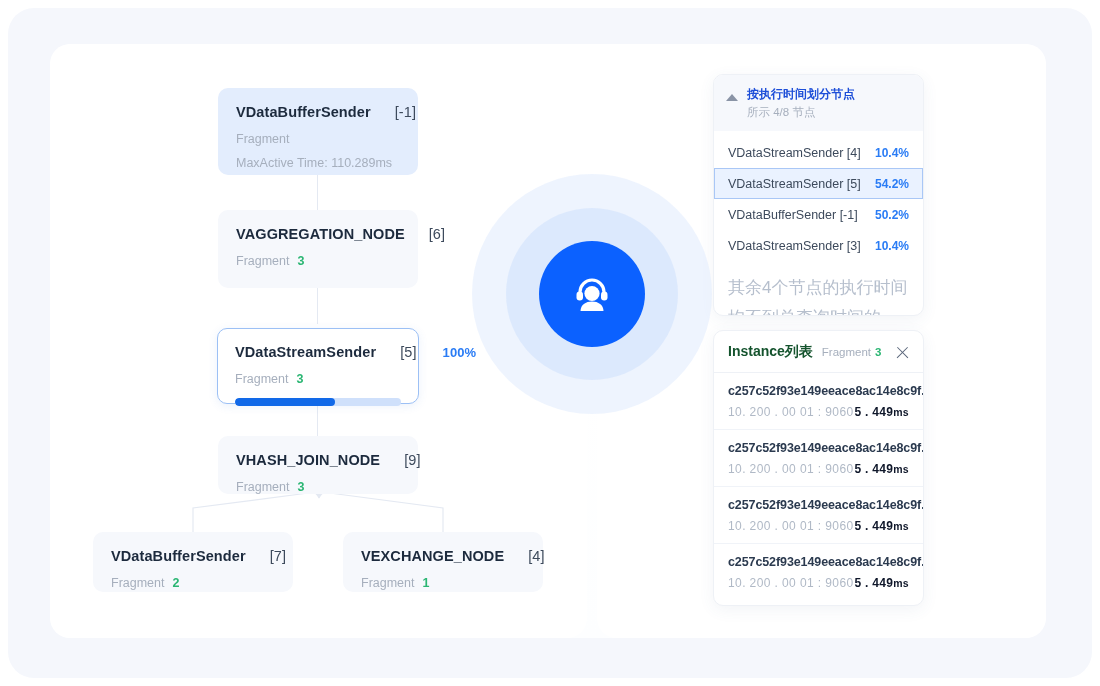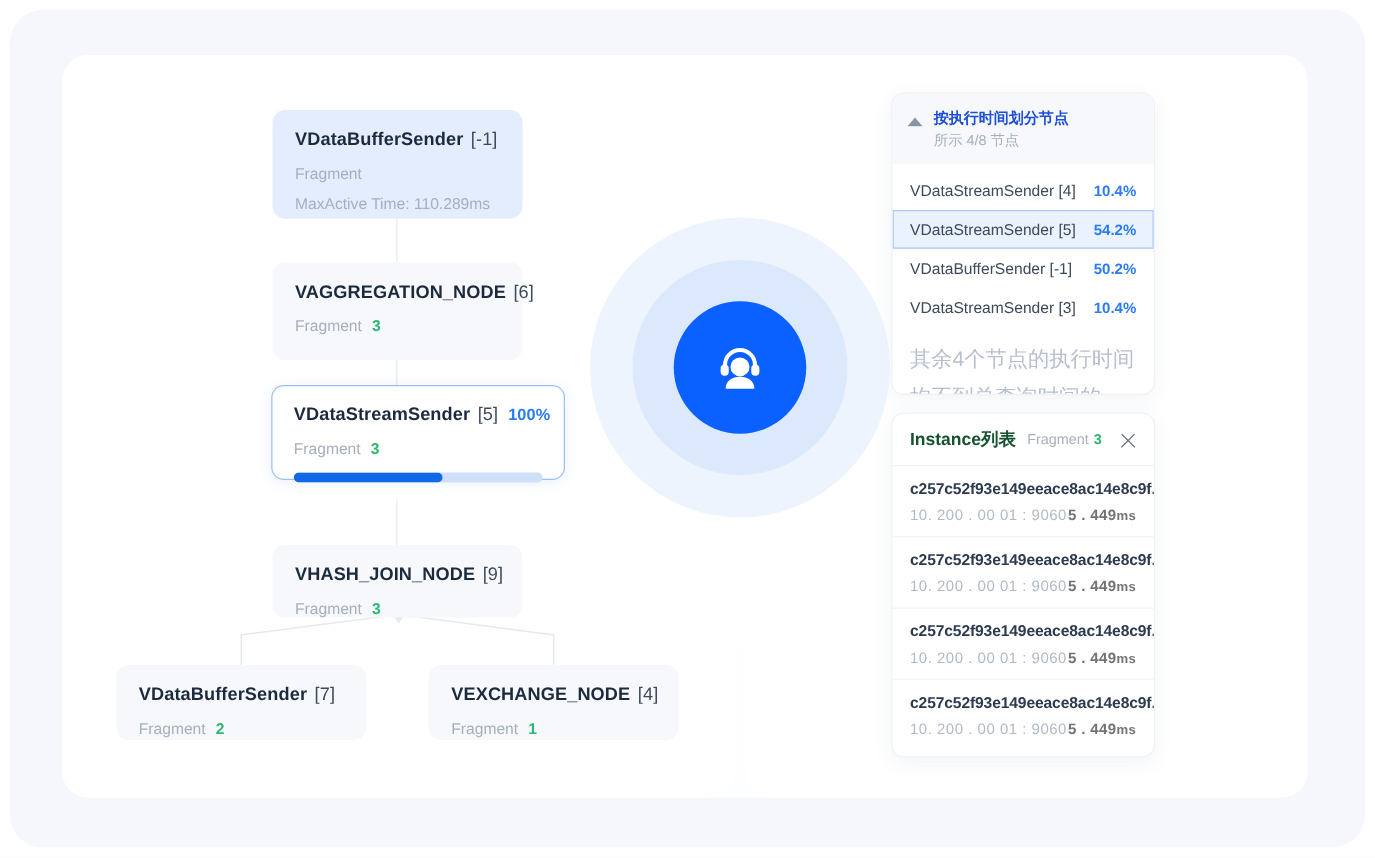--- a/index.html
+++ b/index.html
@@ -73,21 +73,21 @@
   .node.tinted { background: #e3edfd; }
   .node.selected {
     background: #ffffff;
     border: 1px solid #9cc0f5;
     box-shadow: 0 2px 10px rgba(62,120,214,.10);
     padding: 15px 17px 0 17px;
   }
   .node-title {
     font-size: 14.5px; font-weight: 700; color: #1c2a3d;
     letter-spacing: .1px; white-space: nowrap;
-    display: flex; align-items: flex-start; gap: 6px;
+    display: flex; align-items: center; gap: 24px;
   }
   .node-title .idx { font-weight: 400; color: #3d4a5c; }
   .node-title .pct { font-weight: 700; color: #2a7cf5; font-size: 13px; margin-left: 2px; }
   .node-sub {
     margin-top: 12px;
     font-size: 12.5px; color: #a6afbd;
     display: flex; align-items: baseline; gap: 8px;
   }
   .node-sub .frag-num { color: #2bb673; font-weight: 600; }
   .node-meta { margin-top: 10px; font-size: 12.5px; color: #a6afbd; }
@@ -95,21 +95,21 @@
   .bar-track {
     margin-top: 12px;
     height: 8px; border-radius: 5px; background: #cfe0fb;
     overflow: hidden;
   }
   .bar-fill { height: 100%; border-radius: 5px; background: #1269e8; width: 60%; }
 
   
   #node-buffer   { left: 218px; top: 88px;  width: 200px; height: 87px; }
   #node-aggr     { left: 218px; top: 210px; width: 200px; height: 78px; }
-  #node-stream   { left: 217px; top: 308px; width: 235px; height: 76px; }
+  #node-stream   { left: 217px; top: 328px; width: 202px; height: 76px; }
   #node-hash     { left: 218px; top: 436px; width: 200px; height: 58px; }
   #node-scan     { left: 93px;  top: 532px; width: 200px; height: 60px; }
   #node-exch     { left: 343px; top: 532px; width: 200px; height: 60px; }
 
   
   .conn { position: absolute; background: #e4e9f2; z-index: 1; }
   .conn-v1 { left: 317px; top: 175px; width: 1px; height: 35px; }
   .conn-v2 { left: 317px; top: 288px; width: 1px; height: 36px; }
   .conn-v3 { left: 317px; top: 400px; width: 1px; height: 36px; }
   .conn-svg { position: absolute; left: 80px; top: 490px; width: 480px; height: 50px; z-index: 1; }
@@ -176,21 +176,21 @@
   .close-x::before { transform: rotate(45deg); }
   .close-x::after  { transform: rotate(-45deg); }
 
   .inst-row { padding: 11px 14px 10px 14px; border-bottom: 1px solid #f0f3f8; }
   .inst-row:last-child { border-bottom: none; }
   .inst-id { font-size: 12.5px; font-weight: 700; color: #2b3a4f; letter-spacing: -.1px; }
   .inst-line {
     margin-top: 7px; display: flex; align-items: baseline; justify-content: space-between;
   }
   .inst-addr { font-size: 12px; color: #b0b9c6; letter-spacing: .4px; }
-  .inst-ms { font-size: 12px; color: #737373; font-weight: 600; letter-spacing: .3px; }
+  .inst-ms { font-size: 12px; color: #0f172a; font-weight: 600; letter-spacing: .3px; }
   .inst-ms .u { font-size: 10.5px; }
 </style>
 </head>
 <body>
 
 <div id="app">
   <div class="outer-frame"></div>
   <div class="stage"></div>
 
   <div class="panel panel-left"></div>

